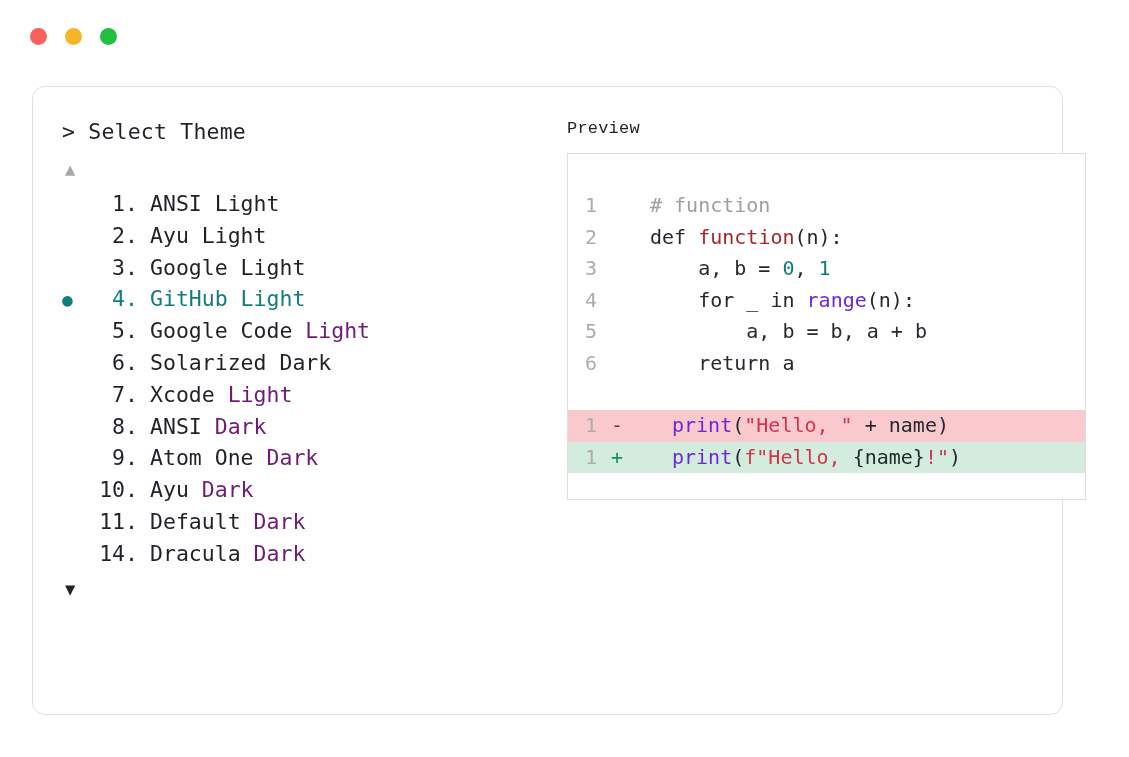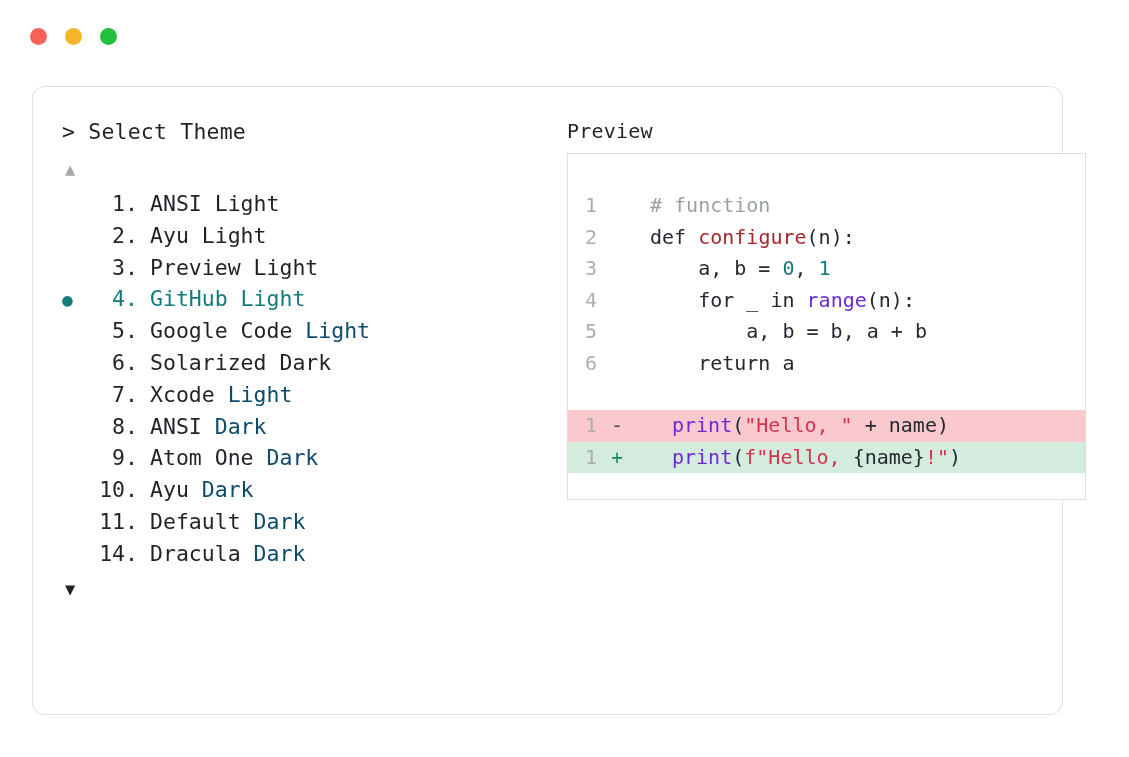--- a/index.html
+++ b/index.html
@@ -65,23 +65,24 @@
     top: 0;
     font-size: 21.5px;
     color: #1f2328;
     letter-spacing: 0.2px;
     white-space: pre;
   }
   .preview-title {
     position: absolute;
     left: 505px;
     top: 0;
-    font-size: 20px;
+    font-size: 17px;
     color: #1f2328;
     letter-spacing: 0.2px;
+    font-family: Liberation Mono, monospace;
   }
 
   
   .columns {
     position: relative;
   }
 
   
   .list-col {
     position: absolute;
@@ -121,21 +122,21 @@
     width: 46px;
     flex: 0 0 46px;
     text-align: right;
     color: #1f2328;
   }
   .name-cell {
     padding-left: 12px;
     color: #1f2328;
   }
   .mode-suffix {
-    color: #0c4a6e;
+    color: #701a75;
   }
   .theme-row.selected .num-cell,
   .theme-row.selected .name-cell,
   .theme-row.selected .mode-suffix {
     color: #127c7c;
   }
 
   
   .preview-col {
     position: absolute;
@@ -215,41 +216,41 @@
 
     <div class="columns">
 
       <div class="list-col">
 
         <div class="scroll-arrow arrow-up">▲</div>
 
         <div class="theme-list" id="theme-list">
             <div class="theme-row"><span class="bullet-cell"></span><span class="num-cell">1.</span><span class="name-cell">ANSI Light</span></div>
             <div class="theme-row"><span class="bullet-cell"></span><span class="num-cell">2.</span><span class="name-cell">Ayu Light</span></div>
-            <div class="theme-row"><span class="bullet-cell"></span><span class="num-cell">3.</span><span class="name-cell">Preview Light</span></div>
+            <div class="theme-row"><span class="bullet-cell"></span><span class="num-cell">3.</span><span class="name-cell">Google Light</span></div>
             <div class="theme-row selected"><span class="bullet-cell">●</span><span class="num-cell">4.</span><span class="name-cell">GitHub Light</span></div>
             <div class="theme-row"><span class="bullet-cell"></span><span class="num-cell">5.</span><span class="name-cell">Google Code<span class="mode-suffix"> Light</span></span></div>
             <div class="theme-row"><span class="bullet-cell"></span><span class="num-cell">6.</span><span class="name-cell">Solarized Dark</span></div>
             <div class="theme-row"><span class="bullet-cell"></span><span class="num-cell">7.</span><span class="name-cell">Xcode<span class="mode-suffix"> Light</span></span></div>
             <div class="theme-row"><span class="bullet-cell"></span><span class="num-cell">8.</span><span class="name-cell">ANSI<span class="mode-suffix"> Dark</span></span></div>
             <div class="theme-row"><span class="bullet-cell"></span><span class="num-cell">9.</span><span class="name-cell">Atom One<span class="mode-suffix"> Dark</span></span></div>
             <div class="theme-row"><span class="bullet-cell"></span><span class="num-cell">10.</span><span class="name-cell">Ayu<span class="mode-suffix"> Dark</span></span></div>
             <div class="theme-row"><span class="bullet-cell"></span><span class="num-cell">11.</span><span class="name-cell">Default<span class="mode-suffix"> Dark</span></span></div>
             <div class="theme-row"><span class="bullet-cell"></span><span class="num-cell">14.</span><span class="name-cell">Dracula<span class="mode-suffix"> Dark</span></span></div>
           </div>
 
         <div class="scroll-arrow arrow-down">▼</div>
 
       </div>
 
       <div class="preview-col">
         <div class="code-panel">
           <div id="code-lines">
               <div class="code-line"><span class="ln">1</span><span class="code-text"><span class="tok-comment"># function</span></span></div>
-              <div class="code-line"><span class="ln">2</span><span class="code-text"><span class="tok-plain">def </span><span class="tok-func">configure</span><span class="tok-plain">(n):</span></span></div>
+              <div class="code-line"><span class="ln">2</span><span class="code-text"><span class="tok-plain">def </span><span class="tok-func">function</span><span class="tok-plain">(n):</span></span></div>
               <div class="code-line"><span class="ln">3</span><span class="code-text"><span class="tok-plain">    a, b = </span><span class="tok-num">0</span><span class="tok-plain">, </span><span class="tok-num">1</span></span></div>
               <div class="code-line"><span class="ln">4</span><span class="code-text"><span class="tok-plain">    for _ in </span><span class="tok-builtin">range</span><span class="tok-plain">(n):</span></span></div>
               <div class="code-line"><span class="ln">5</span><span class="code-text"><span class="tok-plain">        a, b = b, a + b</span></span></div>
               <div class="code-line"><span class="ln">6</span><span class="code-text"><span class="tok-plain">    return a</span></span></div>
             </div>
           <div class="code-gap"></div>
           <div id="diff-lines">
               <div class="diff-line diff-del"><span class="ln">1</span><span class="diff-sign sign-del">-</span><span class="code-text"><span class="tok-builtin">print</span><span class="tok-plain">(</span><span class="tok-string">"Hello, "</span><span class="tok-plain"> + name)</span></span></div>
               <div class="diff-line diff-add"><span class="ln">1</span><span class="diff-sign sign-add">+</span><span class="code-text"><span class="tok-builtin">print</span><span class="tok-plain">(</span><span class="tok-string">f"Hello, </span><span class="tok-plain">{name}</span><span class="tok-string">!"</span><span class="tok-plain">)</span></span></div>
             </div>

